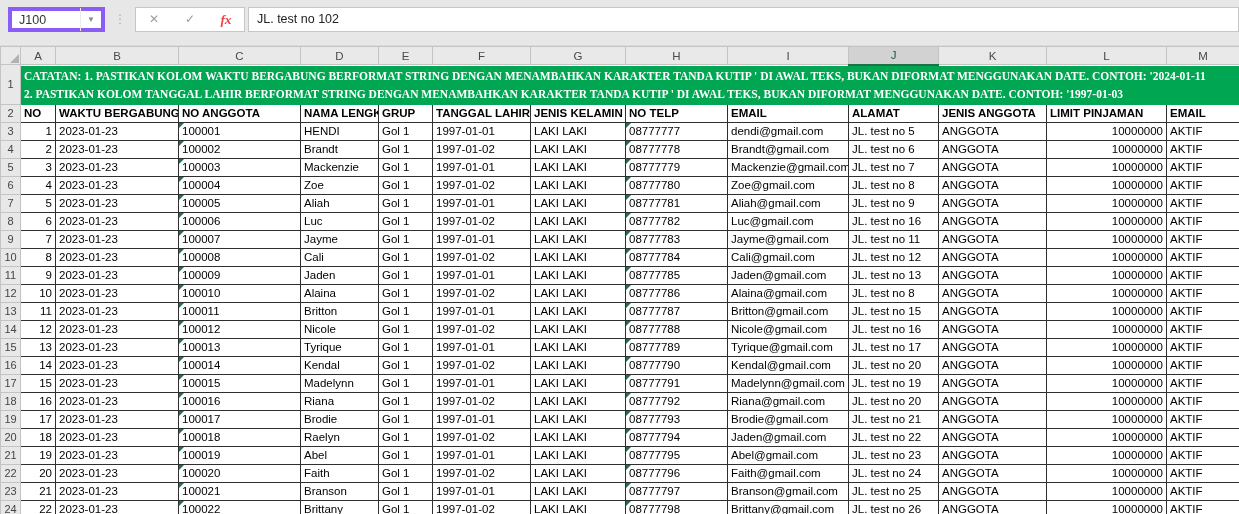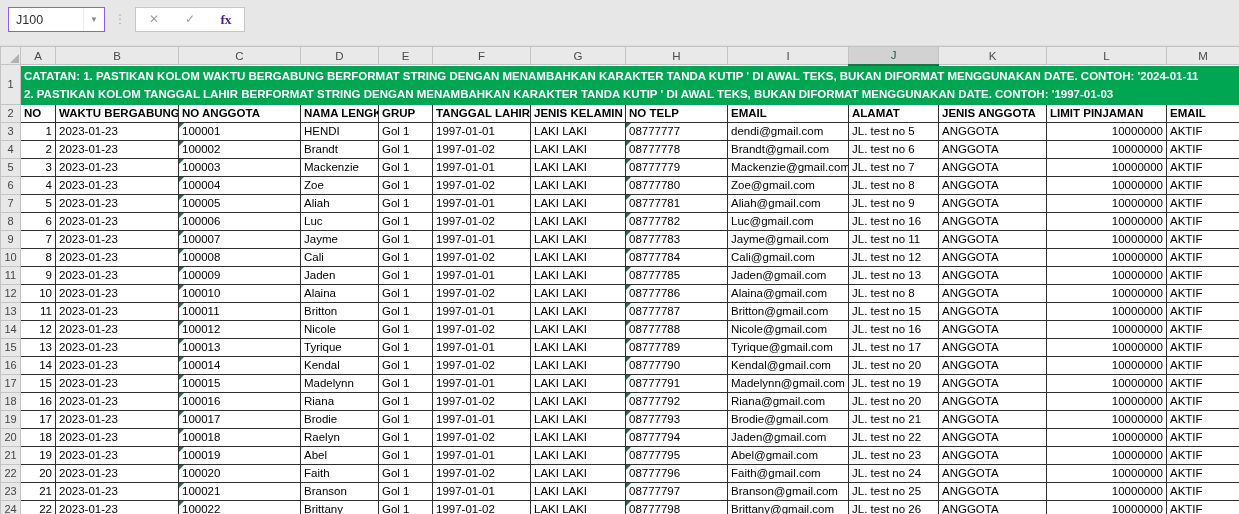--- a/index.html
+++ b/index.html
@@ -8,28 +8,28 @@
     width:1239px; height:514px; overflow:hidden; background:#fff;
     font-family:"Liberation Sans", sans-serif; position:relative;
   }
 
   
   .toolbar {
     height:46px; background:#e7e7e7; border-bottom:1px solid #dcdcdc;
     display:flex; align-items:flex-start; padding:7px 0 0 8px;
   }
   .namebox {
-    width:97px; height:25px; background:#fff; border:1px solid #8b5cf6;
+    width:97px; height:25px; background:#fff; border:4px solid #8b5cf6;
     display:flex; align-items:center; font-size:12.5px; color:#333; padding-left:7px;
   }
   .namebox .caret { margin-left:auto; color:#8a8a8a; font-size:8px; padding:0 6px; border-left:1px solid #ececec; line-height:23px; }
   .handle { color:#ababab; font-size:12px; line-height:25px; padding:0 9px; }
   .fbtns { display:flex; height:25px; background:#fff; border:1px solid #c6c6c6; }
   .fbtn { width:36px; text-align:center; line-height:23px; color:#9d9d9d; font-size:12px; }
-  .fbtn.fx { font-family:"Liberation Serif", serif; font-weight:bold; color:#4c1d95; font-size:13.5px; }
+  .fbtn.fx { font-family:"Liberation Serif", serif; font-style:italic; font-weight:bold; color:#ef4444; font-size:13.5px; }
   .formula-input {
     flex:1; height:25px; background:#fff; border:1px solid #c6c6c6; margin-left:3px;
     line-height:23px; padding-left:8px; font-size:12.5px; color:#222;
     white-space:nowrap; overflow:hidden;
   }
 
   
   .sheet { width:1239px; height:468px; overflow:hidden; }
   table { border-collapse:collapse; table-layout:fixed; width:1239px; }
   td { overflow:hidden; white-space:nowrap; }
@@ -41,21 +41,21 @@
   .colhead { background:#e9e9e9; border:1px solid #c3c3c3; text-align:center;
     color:#4a4a4a; font-size:11.5px; }
   .colhead.selected { background:#d2d2d2; border-bottom:2px solid #1e7145; color:#17613b; }
 
   .gutter { background:#e8e8e8; border:1px solid #c3c3c3; color:#444;
     text-align:center; font-size:11px; }
 
   tr.banner-row { height:38px; }
   .banner-cell { background:#00a651; border:1px solid #00a651; color:#fff;
     font-weight:bold; font-size:11.5px; padding:1px 0 1px 3px; vertical-align:middle; }
-  .banner-cell div { line-height:18px; }
+  .banner-cell div { line-height:18px;font-family:Liberation Serif, serif; }
 
   tr.data-row { height:18px; }
   .cell { position:relative; border:1px solid #2f2f2f; padding:0 3px;
     font-size:11.5px; line-height:17px; color:#000; background:#fff; }
   .cell.right { text-align:right; }
   .hcell { font-weight:bold; }
   .tri { position:absolute; left:0; top:0; width:0; height:0;
     border-top:5px solid #1e7145; border-right:5px solid transparent; }
 </style>
 </head>
@@ -67,20 +67,21 @@
     <div class="namebox">
       <span>J100</span>
       <span class="caret">▼</span>
     </div>
     <div class="handle">⋮</div>
     <div class="fbtns">
       <span class="fbtn">✕</span>
       <span class="fbtn">✓</span>
       <span class="fbtn fx">fx</span>
     </div>
+    <div class="formula-input">JL. test no 102</div>
   </div>
 
   <div class="sheet">
     <table>
       <colgroup id="sheet-colgroup">
           <col style="width: 20px;">
           <col style="width: 35px;">
           <col style="width: 123px;">
           <col style="width: 122px;">
           <col style="width: 78px;">

